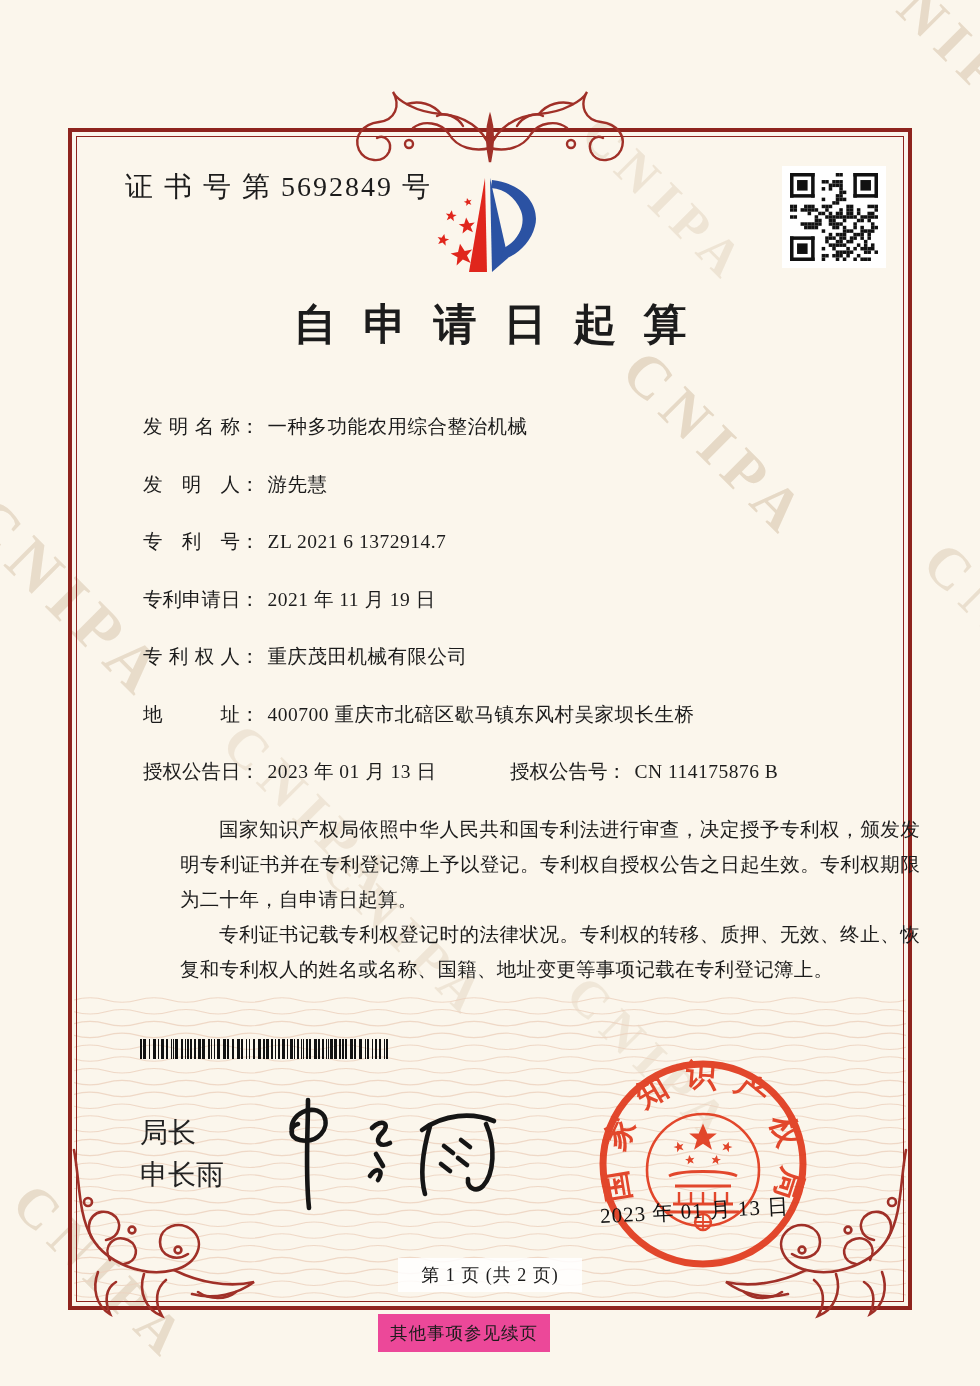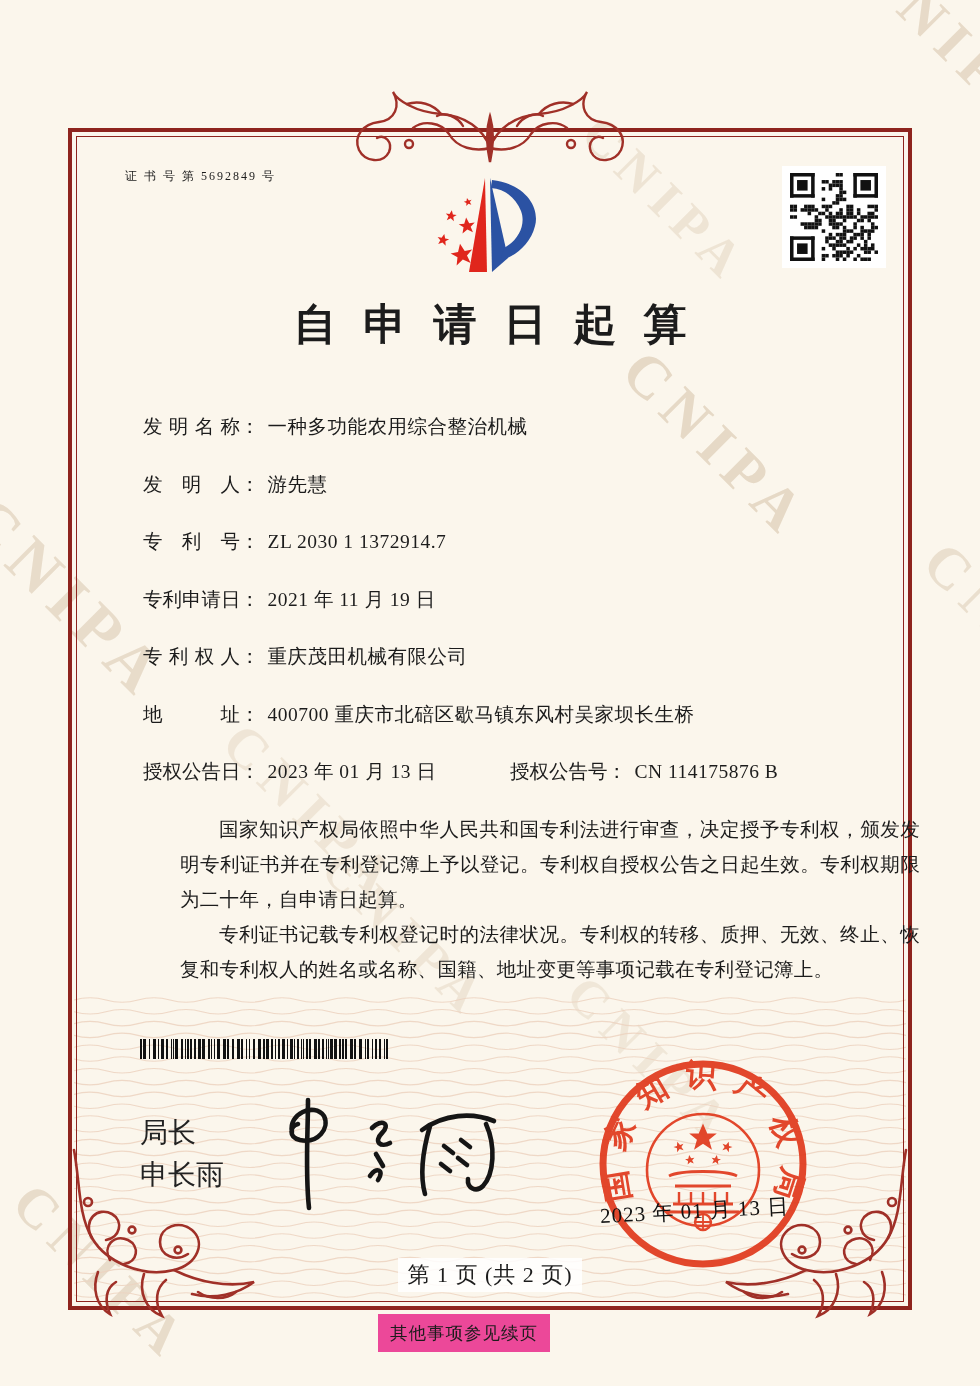--- a/index.html
+++ b/index.html
@@ -15,21 +15,21 @@
   
   .deco { position:absolute; z-index:1; }
   .frame { position:absolute; left:68px; top:128px; width:844px; height:1182px;
            border:4px solid #8e241e; z-index:2; pointer-events:none; }
   .frame::before { content:""; position:absolute; left:4px; top:4px; right:4px; bottom:4px;
                    border:1.5px solid #8e241e; }
   .ornament { position:absolute; z-index:3; }
 
   .content { position:absolute; z-index:4; inset:0; color:#1c1c1c; }
 
-  .cert-no { position:absolute; left:125px; top:168px; font-size:12px; letter-spacing:2px; }
+  .cert-no { position:absolute; left:125px; top:168px; font-size:28px; letter-spacing:2px; }
 
   .logo { position:absolute; left:418px; top:156px; }
   .qr-box { position:absolute; left:782px; top:166px; width:104px; height:102px; background:#fff;
             display:flex; align-items:center; justify-content:center; }
 
   .title { position:absolute; left:0; top:296px; width:100%; text-align:center;
            font-size:43px; font-weight:700; letter-spacing:27px; text-indent:27px; }
 
   .fields { position:absolute; left:143px; top:413px; width:740px; font-size:19.5px; }
   .frow { position:relative; height:57.5px; white-space:nowrap; }
@@ -49,21 +49,21 @@
                 font-size:28px; color:#222; line-height:42px; }
   .signature { position:absolute; left:272px; top:1088px; z-index:5; }
 
   .seal { position:absolute; left:593px; top:1052px; z-index:5; }
   .seal-date { position:absolute; left:600px; top:1196px; width:230px; z-index:6;
                font-size:21px; color:#111; transform:rotate(-3deg); letter-spacing:1px;
                white-space:nowrap; }
 
   .page-info { position:absolute; left:398px; top:1258px; width:184px; height:34px; z-index:5;
                background:rgba(255,255,255,.85); display:flex; align-items:center;
-               justify-content:center; font-size:22px; letter-spacing:1px; }
+               justify-content:center; font-size:18px; letter-spacing:1px; }
   .cont-note { position:absolute; left:378px; top:1314px; width:172px; height:38px; z-index:5;
                background:#ec4899; display:flex; align-items:center; justify-content:center;
                font-size:17.5px; letter-spacing:1px; }
 </style>
 </head>
 <body>
 
 <div class="page">
 
   <div class="wm" style="left:838px; top:8px;  font-size:58px; opacity:.85">CNIPA</div>
@@ -376,21 +376,21 @@
     <div class="title">自申请日起算</div>
 
     <div class="fields">
       <div class="frow">
         <span class="flabel">发明名称</span><span class="fcolon">：</span><span class="fvalue">一种多功能农用综合整治机械</span>
       </div>
       <div class="frow">
         <span class="flabel">发明人</span><span class="fcolon">：</span><span class="fvalue">游先慧</span>
       </div>
       <div class="frow">
-        <span class="flabel">专利号</span><span class="fcolon">：</span><span class="fvalue">ZL 2030 1 1372914.7</span>
+        <span class="flabel">专利号</span><span class="fcolon">：</span><span class="fvalue">ZL 2021 6 1372914.7</span>
       </div>
       <div class="frow">
         <span class="flabel">专利申请日</span><span class="fcolon">：</span><span class="fvalue">2021 年 11 月 19 日</span>
       </div>
       <div class="frow">
         <span class="flabel">专利权人</span><span class="fcolon">：</span><span class="fvalue">重庆茂田机械有限公司</span>
       </div>
       <div class="frow">
         <span class="flabel">地址</span><span class="fcolon">：</span><span class="fvalue">400700 重庆市北碚区歇马镇东风村吴家坝长生桥</span>
       </div>

